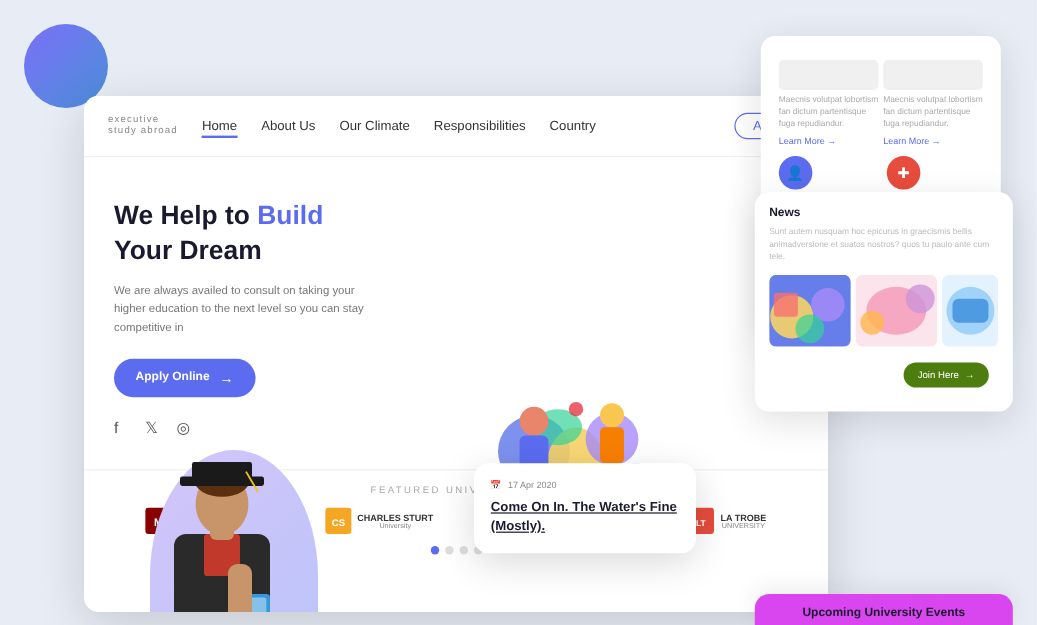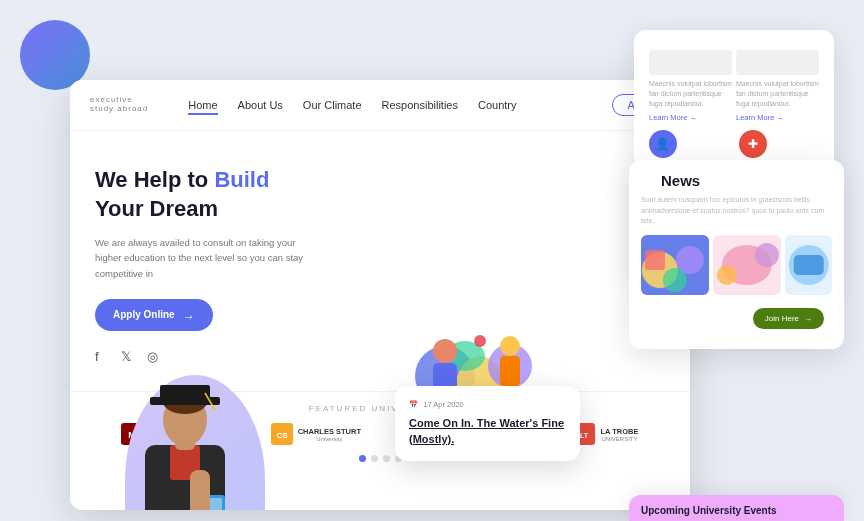--- a/index.html
+++ b/index.html
@@ -44,21 +44,21 @@
       align-items: center;
       padding: 14px 20px;
       border-bottom: 1px solid #f0f0f0;
       background: #fff;
     }
     .logo {
       font-size: 13px;
       font-weight: 700;
       color: #333;
       line-height: 1.1;
-      margin-right: 40px;
+      margin-right: 20px;
     }
     .logo span {
       display: block;
       font-size: 8px;
       font-weight: 400;
       color: #888;
       letter-spacing: 1px;
     }
     .nav-links {
       display: flex;
@@ -292,24 +292,23 @@
       width: 215px;
       background: #fff;
       border-radius: 12px;
       box-shadow: 0 8px 30px rgba(0,0,0,0.12);
       padding: 0;
       z-index: 4;
       overflow: hidden;
     }
     .news-header {
       padding: 12px 12px 6px;
-      font-size: 15px;
+      font-size: 10px;
       font-weight: 700;
       color: #1a1a2e;
-      margin-left: 20px;
     }
     .news-desc {
       padding: 0 12px 8px;
       font-size: 7px;
       color: #bbb;
       line-height: 1.5;
     }
     .news-images-row {
       display: flex;
       gap: 4px;
@@ -398,25 +397,26 @@
       gap: 5px;
       float: right;
     }
 
     
     .upcoming-section {
       position: absolute;
       bottom: 0;
       right: 20px;
       width: 215px;
-      background: #f0abfc;
+      background: #d946ef;
       border-radius: 12px 12px 0 0;
       padding: 10px 12px 5px;
       z-index: 3;
       box-shadow: 0 -4px 20px rgba(0,0,0,0.08);
+      text-align: center;
     }
     .upcoming-title {
       font-size: 10px;
       font-weight: 700;
       color: #1a1a2e;
     }
 
     
     .illus-bg {
       width: 155px;

